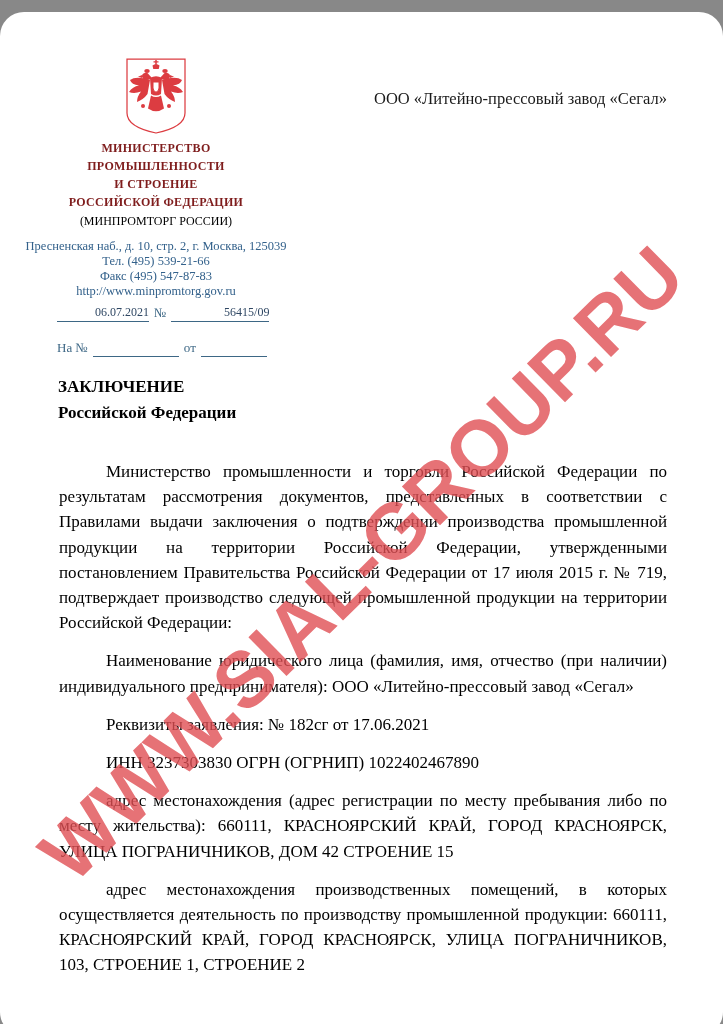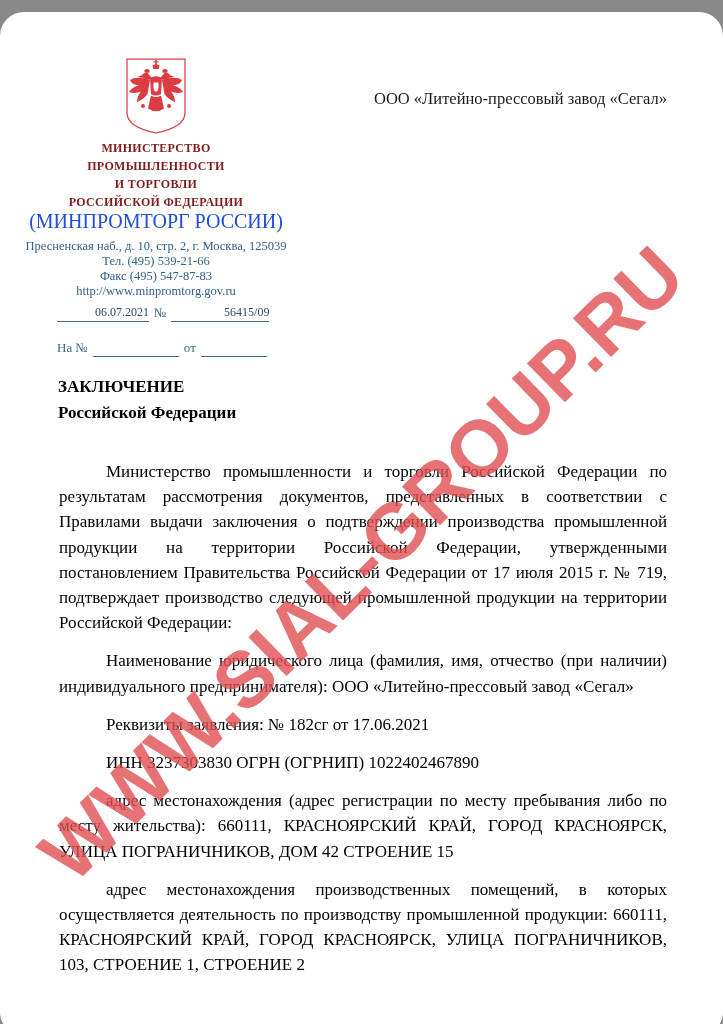--- a/index.html
+++ b/index.html
@@ -37,23 +37,23 @@
   }
   .emblem-wrap { width: 62px; margin: 0 auto; }
   .ministry-line {
     font-weight: bold;
     font-size: 12px;
     line-height: 18px;
     color: #7f1d1d;
     letter-spacing: 0.3px;
   }
   .ministry-short {
-    font-size: 20px;
+    font-size: 12px;
     line-height: 18px;
-    color: #1d4ed8;
+    color: #000000;
     margin-top: 1px;
   }
   .contact-line {
     font-size: 12.5px;
     line-height: 15px;
     color: #33618b;
   }
   .contact-line.first { margin-top: 9px; }
 
   
@@ -158,21 +158,21 @@
           <path d="M74,46 Q102,37 114,46 Q111,55 96,57 Q109,59 116,70 Q105,74 92,69 Q100,79 100,90 Q87,85 79,74 Z"></path>
           <path d="M52,77 Q62,83 72,77 L78,103 Q62,114 46,103 Z"></path>
           <circle cx="36" cy="98" r="4"></circle>
           <circle cx="88" cy="98" r="4"></circle>
         </g>
         <path d="M56,50 h12 v12 q0,6 -6,8.5 q-6,-2.5 -6,-8.5 z" fill="#ffffff" stroke="#dc3c41" stroke-width="2"></path>
       </svg>
     </div>
     <div class="ministry-line">МИНИСТЕРСТВО</div>
     <div class="ministry-line">ПРОМЫШЛЕННОСТИ</div>
-    <div class="ministry-line">И ТОРГОВЛИ</div>
+    <div class="ministry-line">И СТРОЕНИЕ</div>
     <div class="ministry-line">РОССИЙСКОЙ ФЕДЕРАЦИИ</div>
     <div class="ministry-short">(МИНПРОМТОРГ РОССИИ)</div>
     <div class="contact-line first">Пресненская наб., д. 10, стр. 2, г. Москва, 125039</div>
     <div class="contact-line">Тел. (495) 539-21-66</div>
     <div class="contact-line">Факс (495) 547-87-83</div>
     <div class="contact-line">http://www.minpromtorg.gov.ru</div>
   </div>
 
   <div class="form-row row-date">
     <div class="filled w-date">06.07.2021</div>

